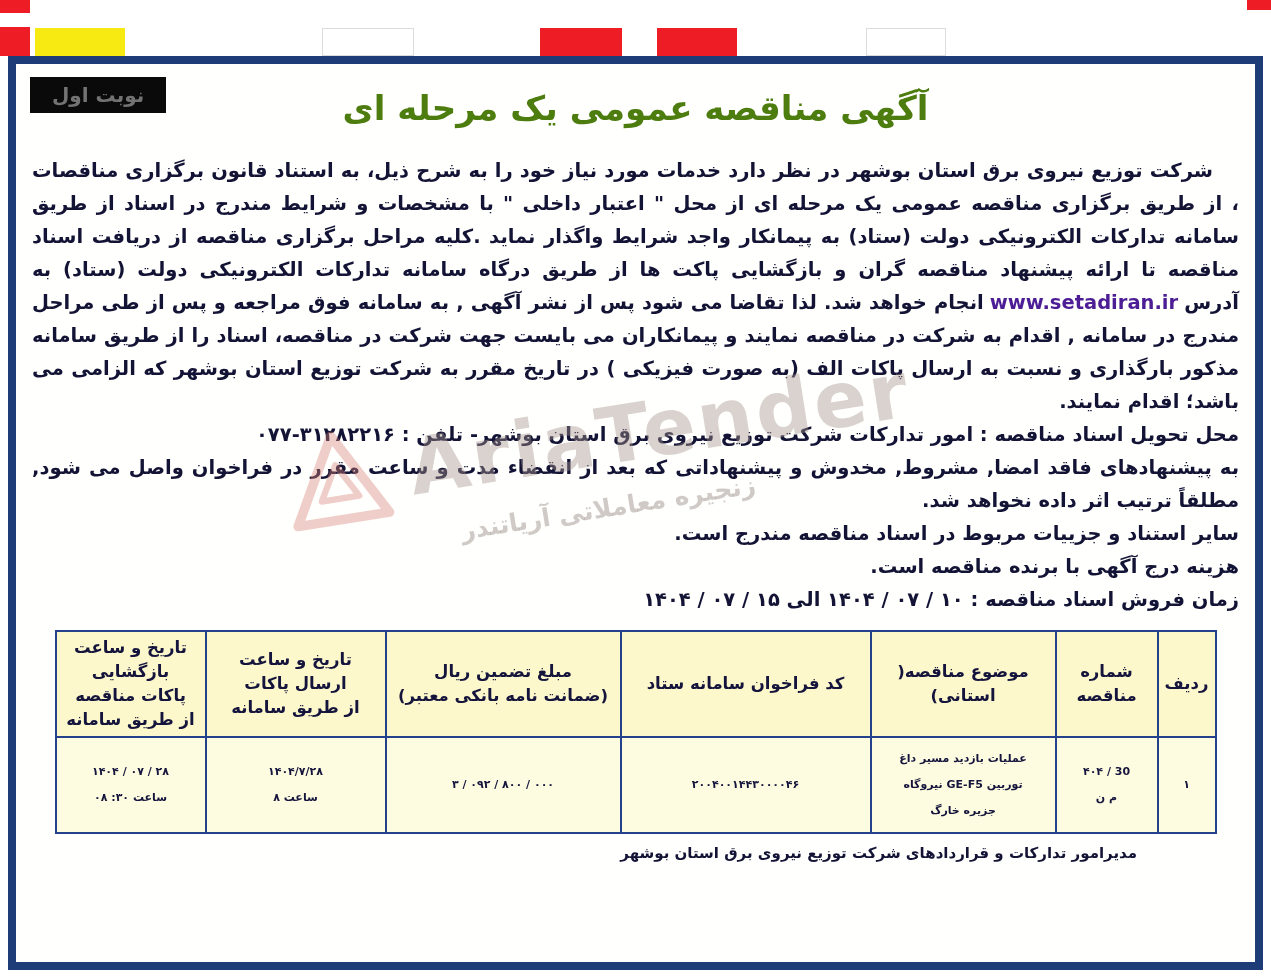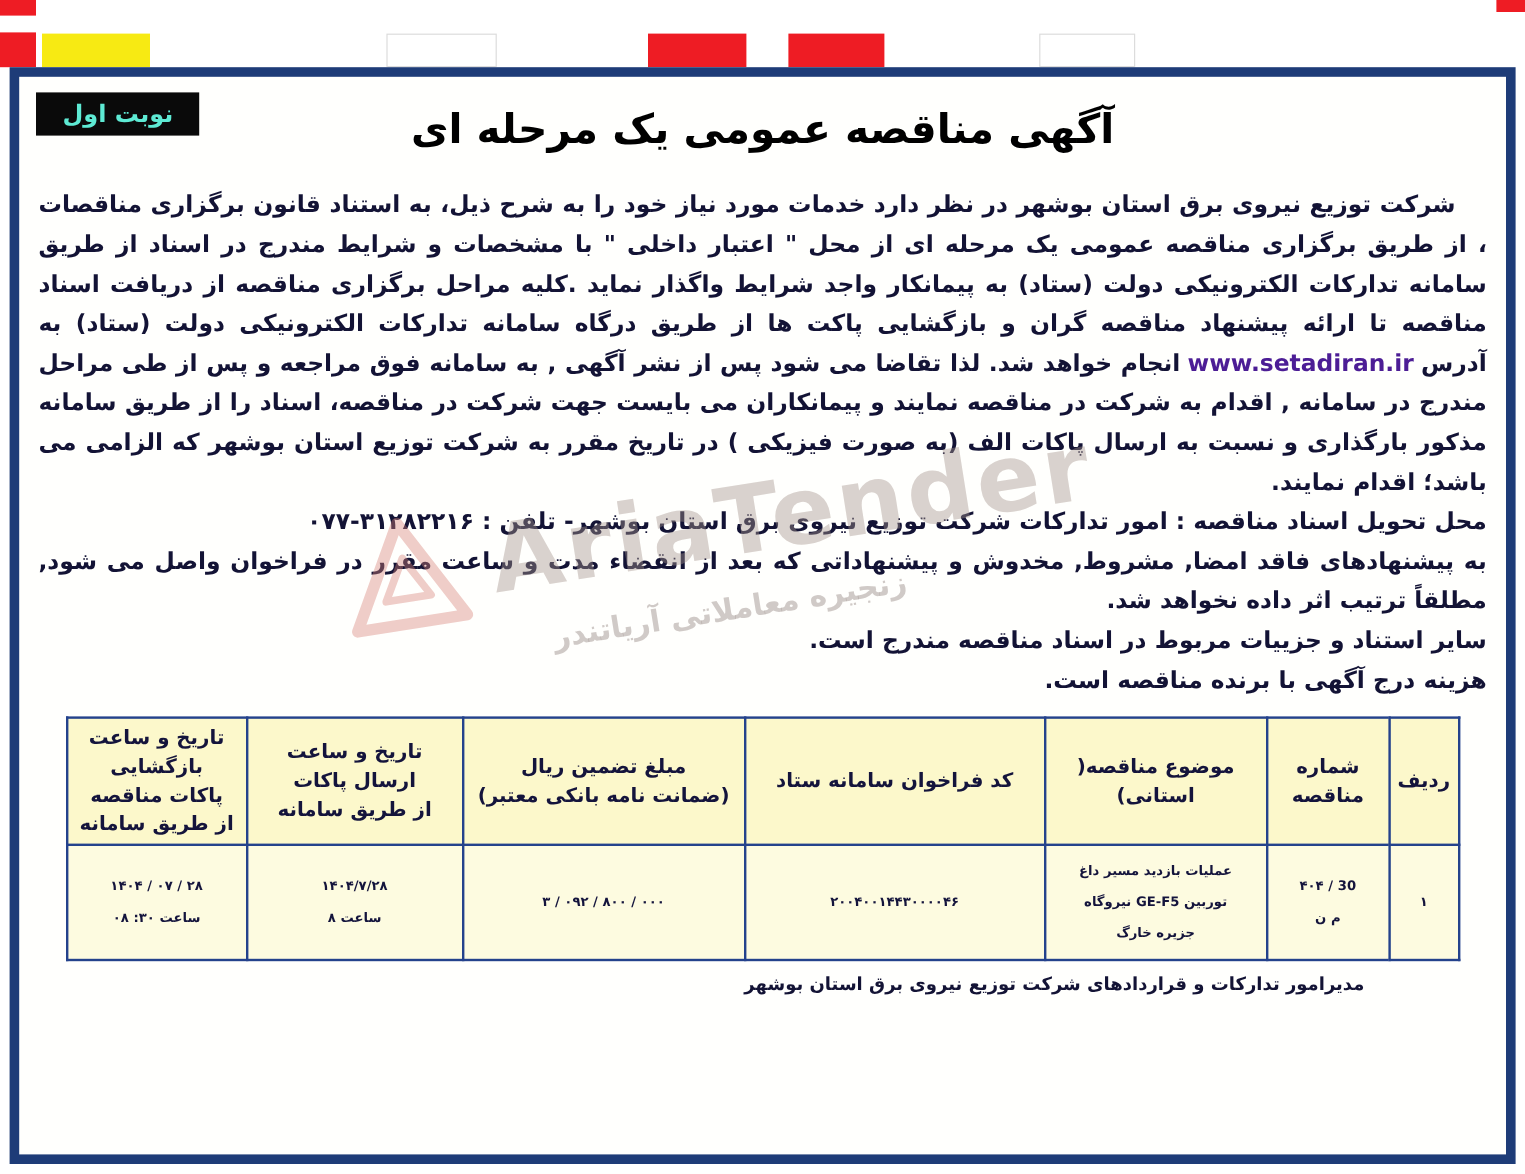--- a/index.html
+++ b/index.html
@@ -29,27 +29,27 @@
     position: absolute; left: 8px; top: 56px;
     width: 1255px; height: 914px;
     border: 8px solid #1e3c78;
     background: #fffffd;
     overflow: hidden;
   }
 
   .doc-header { position: relative; height: 88px; }
   .badge {
     position: absolute; left: 14px; top: 13px;
-    background: #0a0a0a; color: #5eead4;
+    background: #0a0a0a; color: #737373;
     font-size: 20px; font-weight: bold;
     padding: 6px 22px;
   }
   .title {
     text-align: center; padding-top: 24px;
-    color: #000000; font-size: 34px; font-weight: bold;
+    color: #4d7c0f; font-size: 34px; font-weight: bold;
     letter-spacing: 1px;
   }
   .logo {
     position: absolute; right: 24px; top: -2px;
     width: 108px; text-align: center; line-height: 1.15;
   }
   .logo-top    { font-size: 7.5px; color: #b01217; font-weight: bold; }
   .logo-bottom { font-size: 9.5px; color: #b01217; font-weight: bold; }
 
   .body-text {
@@ -120,20 +120,21 @@
       <div class="badge">نوبت اول</div>
       <div class="title">آگهی مناقصه عمومی یک مرحله ای</div>
     </div>
 
     <div class="body-text">
       <p class="p1"><span>شرکت توزیع نیروی برق استان بوشهر در نظر دارد خدمات مورد نیاز خود را به شرح ذیل، به استناد قانون برگزاری مناقصات ، از طریق برگزاری مناقصه عمومی یک مرحله ای از محل " اعتبار داخلی " با مشخصات و شرایط مندرج در اسناد از طریق سامانه تدارکات الکترونیکی دولت (ستاد) به پیمانکار واجد شرایط واگذار نماید .کلیه مراحل برگزاری مناقصه از دریافت اسناد مناقصه تا ارائه پیشنهاد مناقصه گران و بازگشایی پاکت ها از طریق درگاه سامانه تدارکات الکترونیکی دولت (ستاد) به آدرس</span><span class="url" dir="ltr">www.setadiran.ir</span><span>انجام خواهد شد. لذا تقاضا می شود پس از نشر آگهی , به سامانه فوق مراجعه و پس از طی مراحل مندرج در سامانه , اقدام به شرکت در مناقصه نمایند و پیمانکاران می بایست جهت شرکت در مناقصه، اسناد را از طریق سامانه مذکور بارگذاری و نسبت به ارسال پاکات الف (به صورت فیزیکی ) در تاریخ مقرر به شرکت توزیع استان بوشهر که الزامی می باشد؛ اقدام نمایند.</span></p>
       <p>محل تحویل اسناد مناقصه : امور تدارکات شرکت توزیع نیروی برق استان بوشهر-  تلفن : ۳۱۲۸۲۲۱۶-۰۷۷</p>
       <p>به پیشنهادهای فاقد امضا, مشروط, مخدوش و پیشنهاداتی که بعد از انقضاء مدت و ساعت مقرر در فراخوان واصل می شود, مطلقاً ترتیب اثر داده نخواهد شد.</p>
       <p>سایر استناد و جزییات مربوط در اسناد مناقصه مندرج است.</p>
       <p>هزینه درج آگهی با برنده مناقصه است.</p>
+      <p>زمان فروش اسناد مناقصه : ۱۰ / ۰۷ / ۱۴۰۴ الی ۱۵ / ۰۷ / ۱۴۰۴</p>
     </div>
 
     <table class="tender-table">
       <colgroup>
         <col style="width:58px">
           <col style="width:102px">
           <col style="width:185px">
           <col style="width:250px">
           <col style="width:235px">
           <col style="width:180px">

